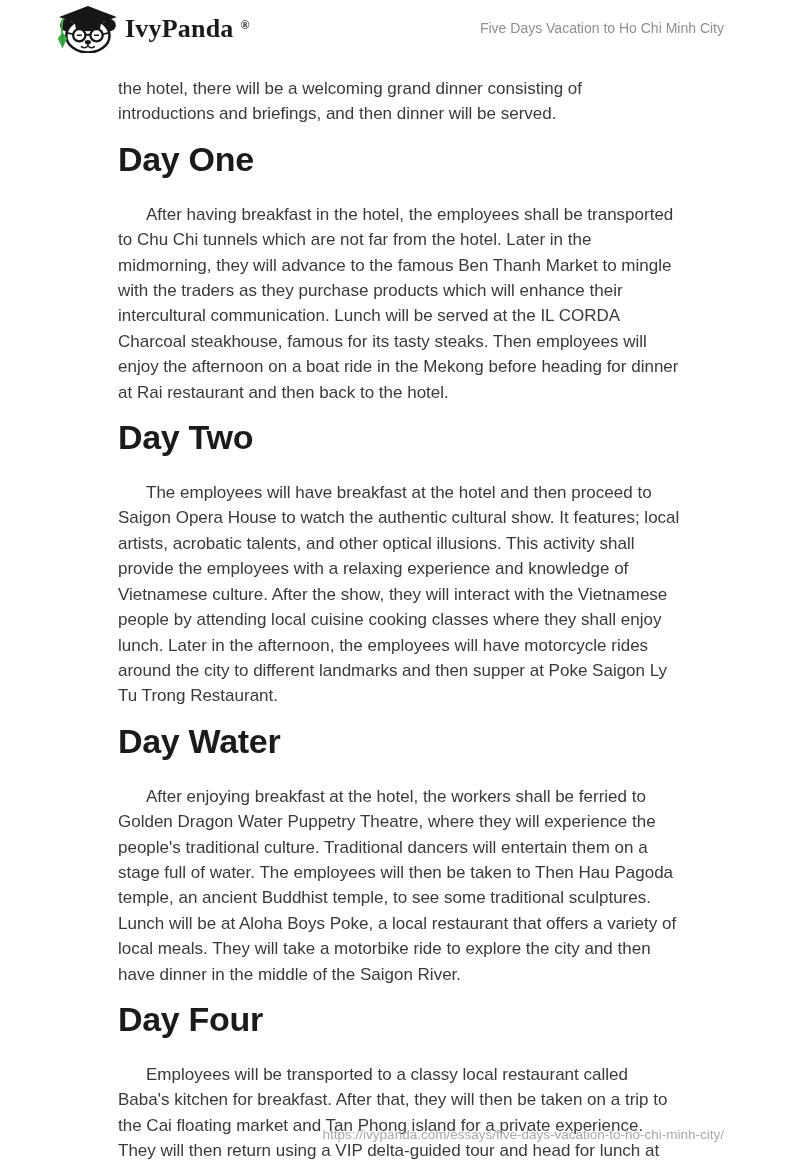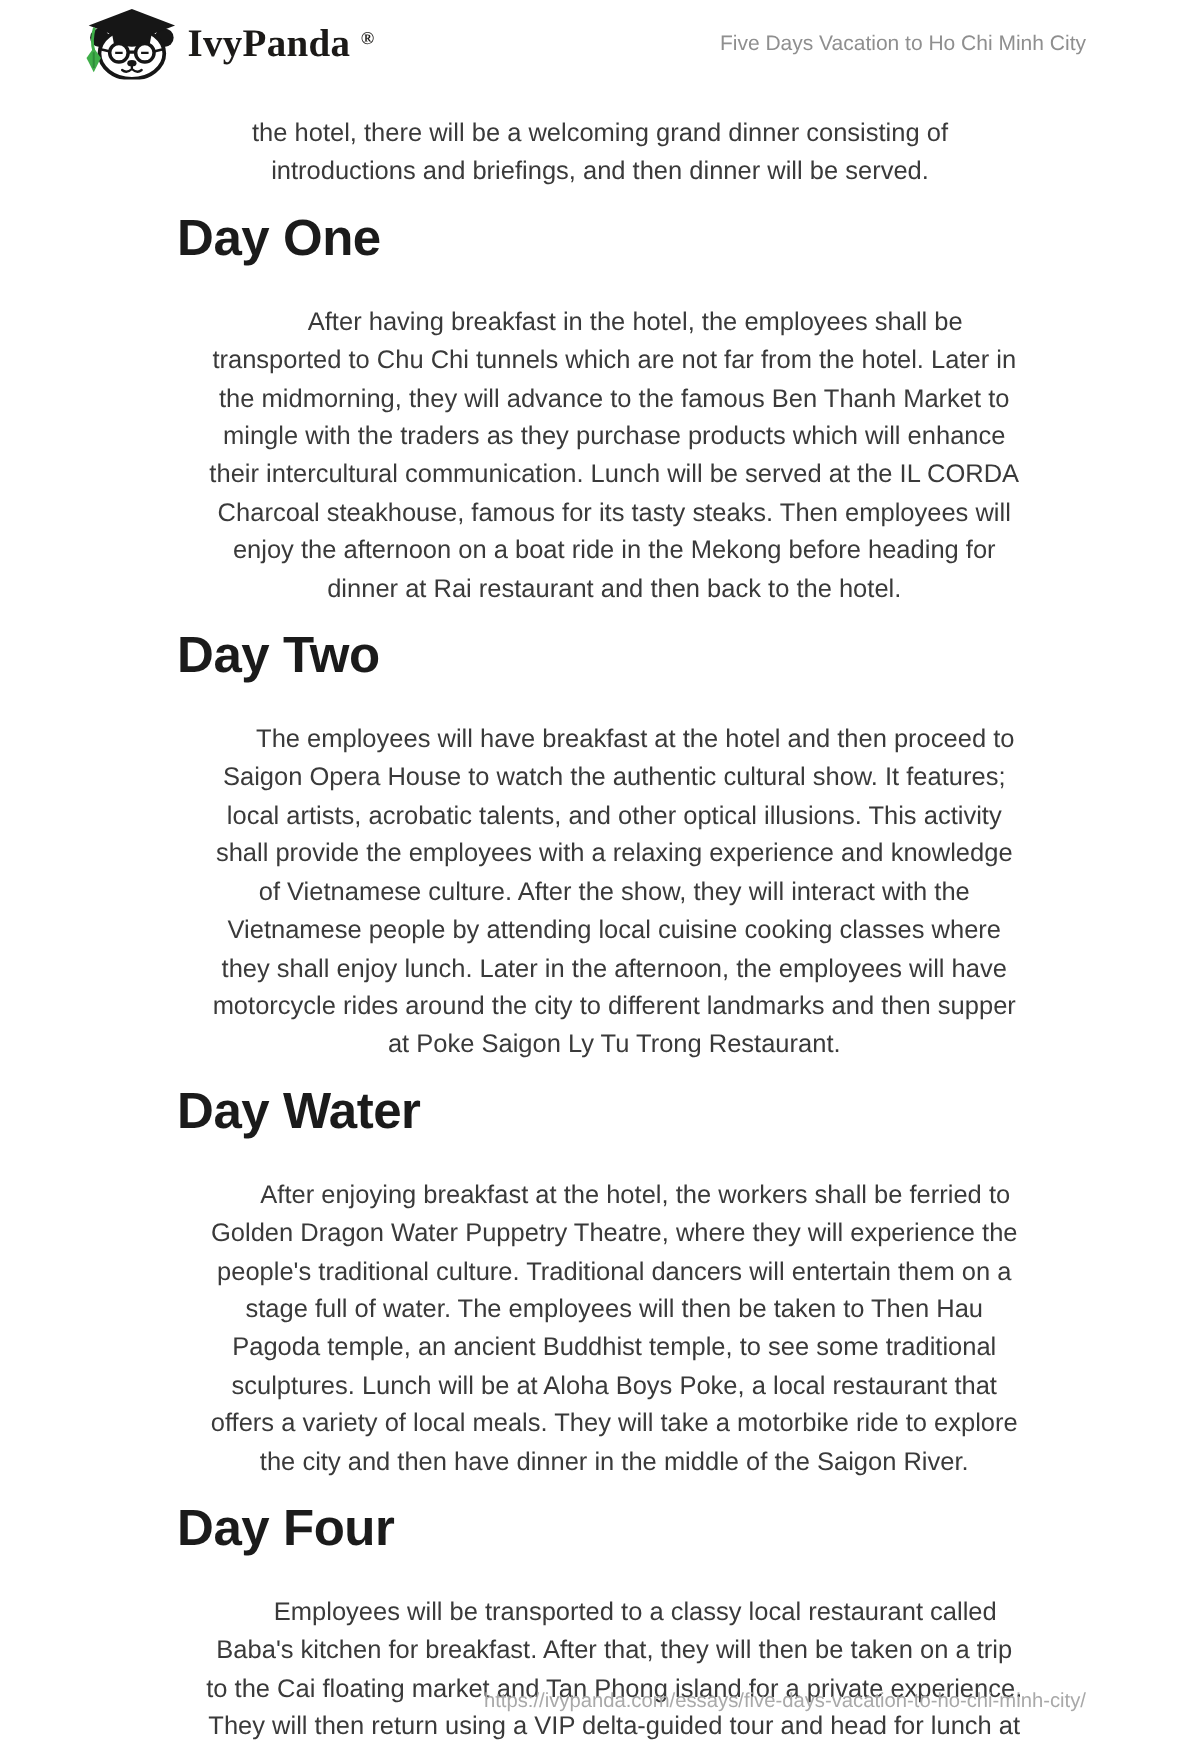--- a/index.html
+++ b/index.html
@@ -53,23 +53,23 @@
   }
   
   .doc-body {
     padding: 20px 75px 0 75px;
     color: #3a3a3a;
   }
   .para {
     font-size: 17px;
     line-height: 25.4px;
     margin: 0;
-    text-align: center;
+    text-align: left;
   }
-  .para.indent { text-indent: 28px; margin-top: 26px; margin-left: 19px; }
+  .para.indent { text-indent: 28px; margin-top: 26px; }
   .day-heading {
     font-size: 34px;
     line-height: 34px;
     font-weight: 700;
     color: #1b1b1b;
     margin: 15px 0 0 0;
     letter-spacing: -0.3px;
   }
   
   .page-footer {

